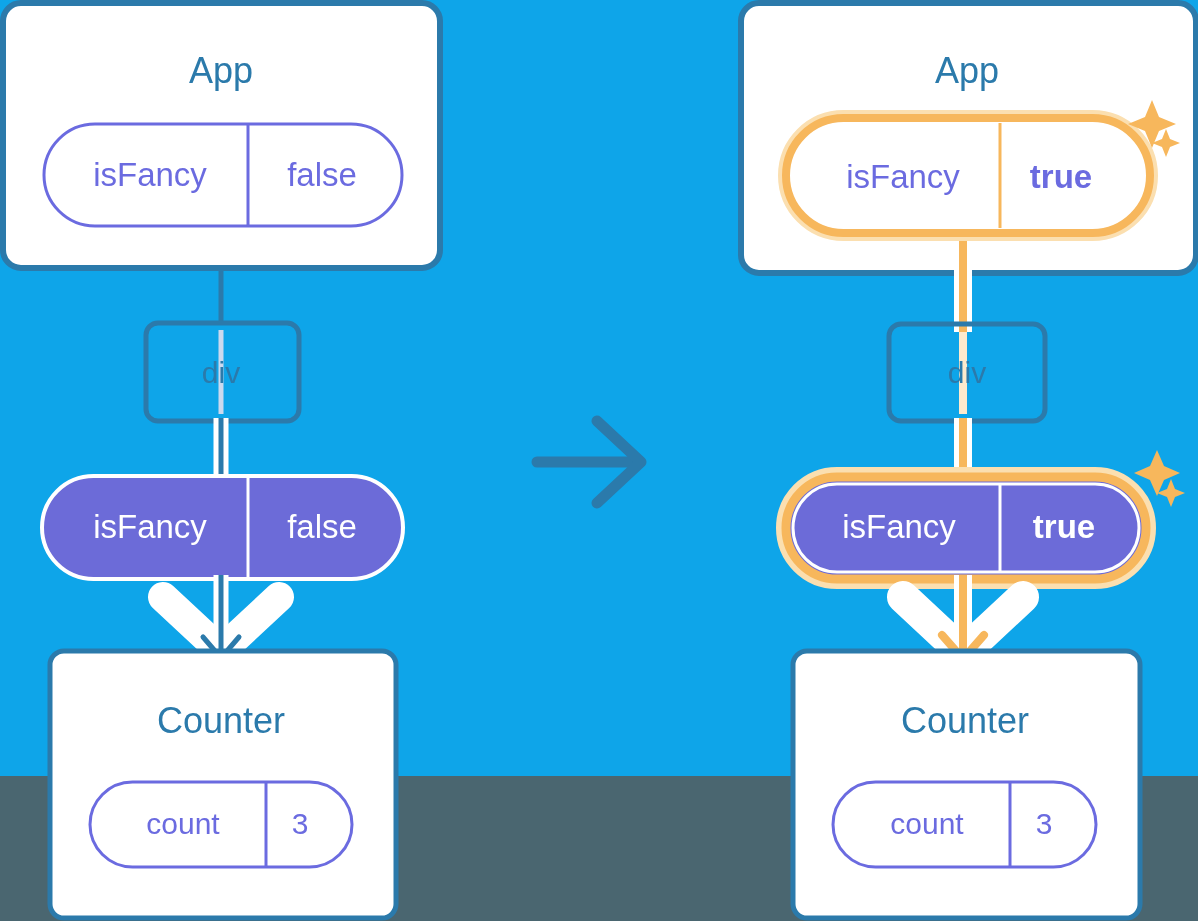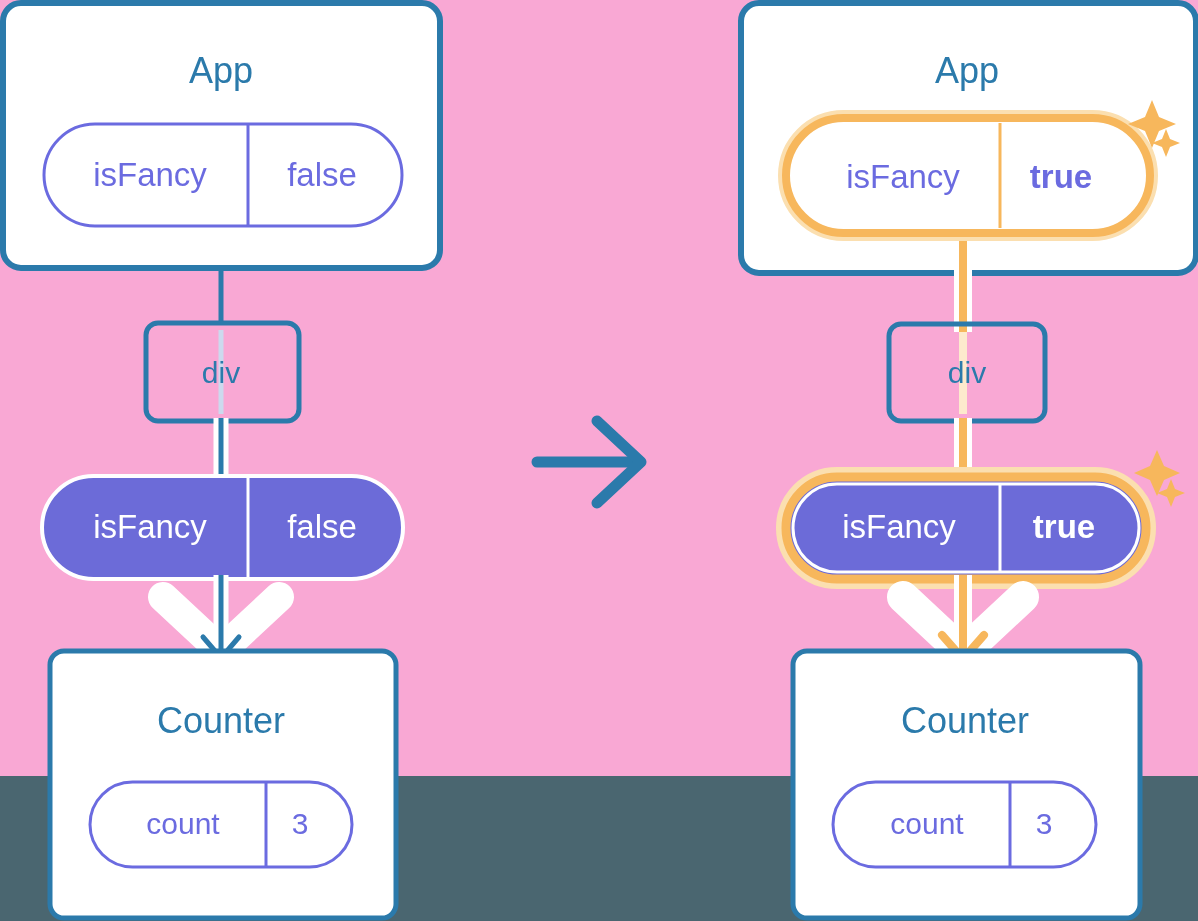--- a/index.html
+++ b/index.html
@@ -10,21 +10,21 @@
   body {
     width: 1198px;
     height: 921px;
     overflow: hidden;
     font-family: "Liberation Sans", sans-serif;
   }
   #stage {
     position: relative;
     width: 1198px;
     height: 776px;
-    background: #f9a8d4;
+    background: #0ea5e9;
   }
   svg.layer {
     position: absolute;
     left: 0;
     top: 0;
     width: 1198px;
     height: 921px;
   }
   .box-title {
     font-size: 36px;

